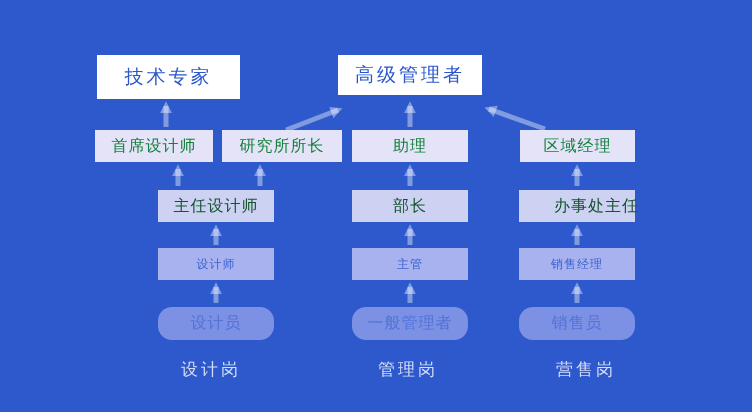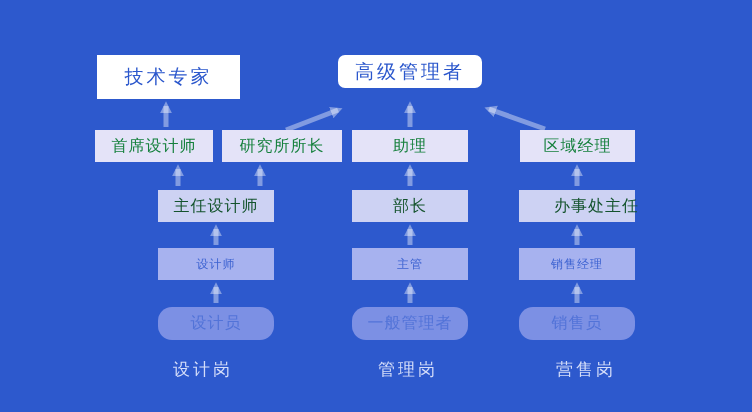--- a/index.html
+++ b/index.html
@@ -63,35 +63,35 @@
     top: 358px;
     width: 70px;
     text-align: center;
     color: #d4ddf9;
     font-size: 17px;
     letter-spacing: 3px;
     white-space: nowrap;
   }
   
   #tech-expert        { left: 97px;  top: 55px;  width: 143px; height: 44px; }
-  #senior-manager     { left: 338px; top: 55px;  width: 144px; height: 33px; border-radius: 7px; }
+  #senior-manager     { left: 338px; top: 55px;  width: 144px; height: 40px; }
   #chief-designer     { left: 95px;  top: 130px; width: 118px; height: 32px; }
   #institute-director { left: 222px; top: 130px; width: 120px; height: 32px; }
   #assistant          { left: 352px; top: 130px; width: 116px; height: 32px; }
   #regional-manager   { left: 520px; top: 130px; width: 115px; height: 32px; }
   #director-designer  { left: 158px; top: 190px; width: 116px; height: 32px; }
   #department-head    { left: 352px; top: 190px; width: 116px; height: 32px; }
   #office-director    { left: 519px; top: 190px; width: 116px; height: 32px; padding-left: 39px; }
   #designer           { left: 158px; top: 248px; width: 116px; height: 32px; }
   #supervisor         { left: 352px; top: 248px; width: 116px; height: 32px; }
   #sales-manager      { left: 519px; top: 248px; width: 116px; height: 32px; }
   #design-staff       { left: 158px; top: 307px; width: 116px; height: 33px; }
   #general-manager    { left: 352px; top: 307px; width: 116px; height: 33px; }
   #salesperson        { left: 519px; top: 307px; width: 116px; height: 33px; }
-  #label-design     { left: 168px; }
+  #label-design     { left: 176px; }
   #label-management { left: 373px; }
   #label-sales      { left: 551px; }
 </style>
 </head>
 <body>
 
 <div id="canvas">
 
   <svg id="arrow-layer" viewBox="0 0 752 412" xmlns="http://www.w3.org/2000/svg">
     <defs>

